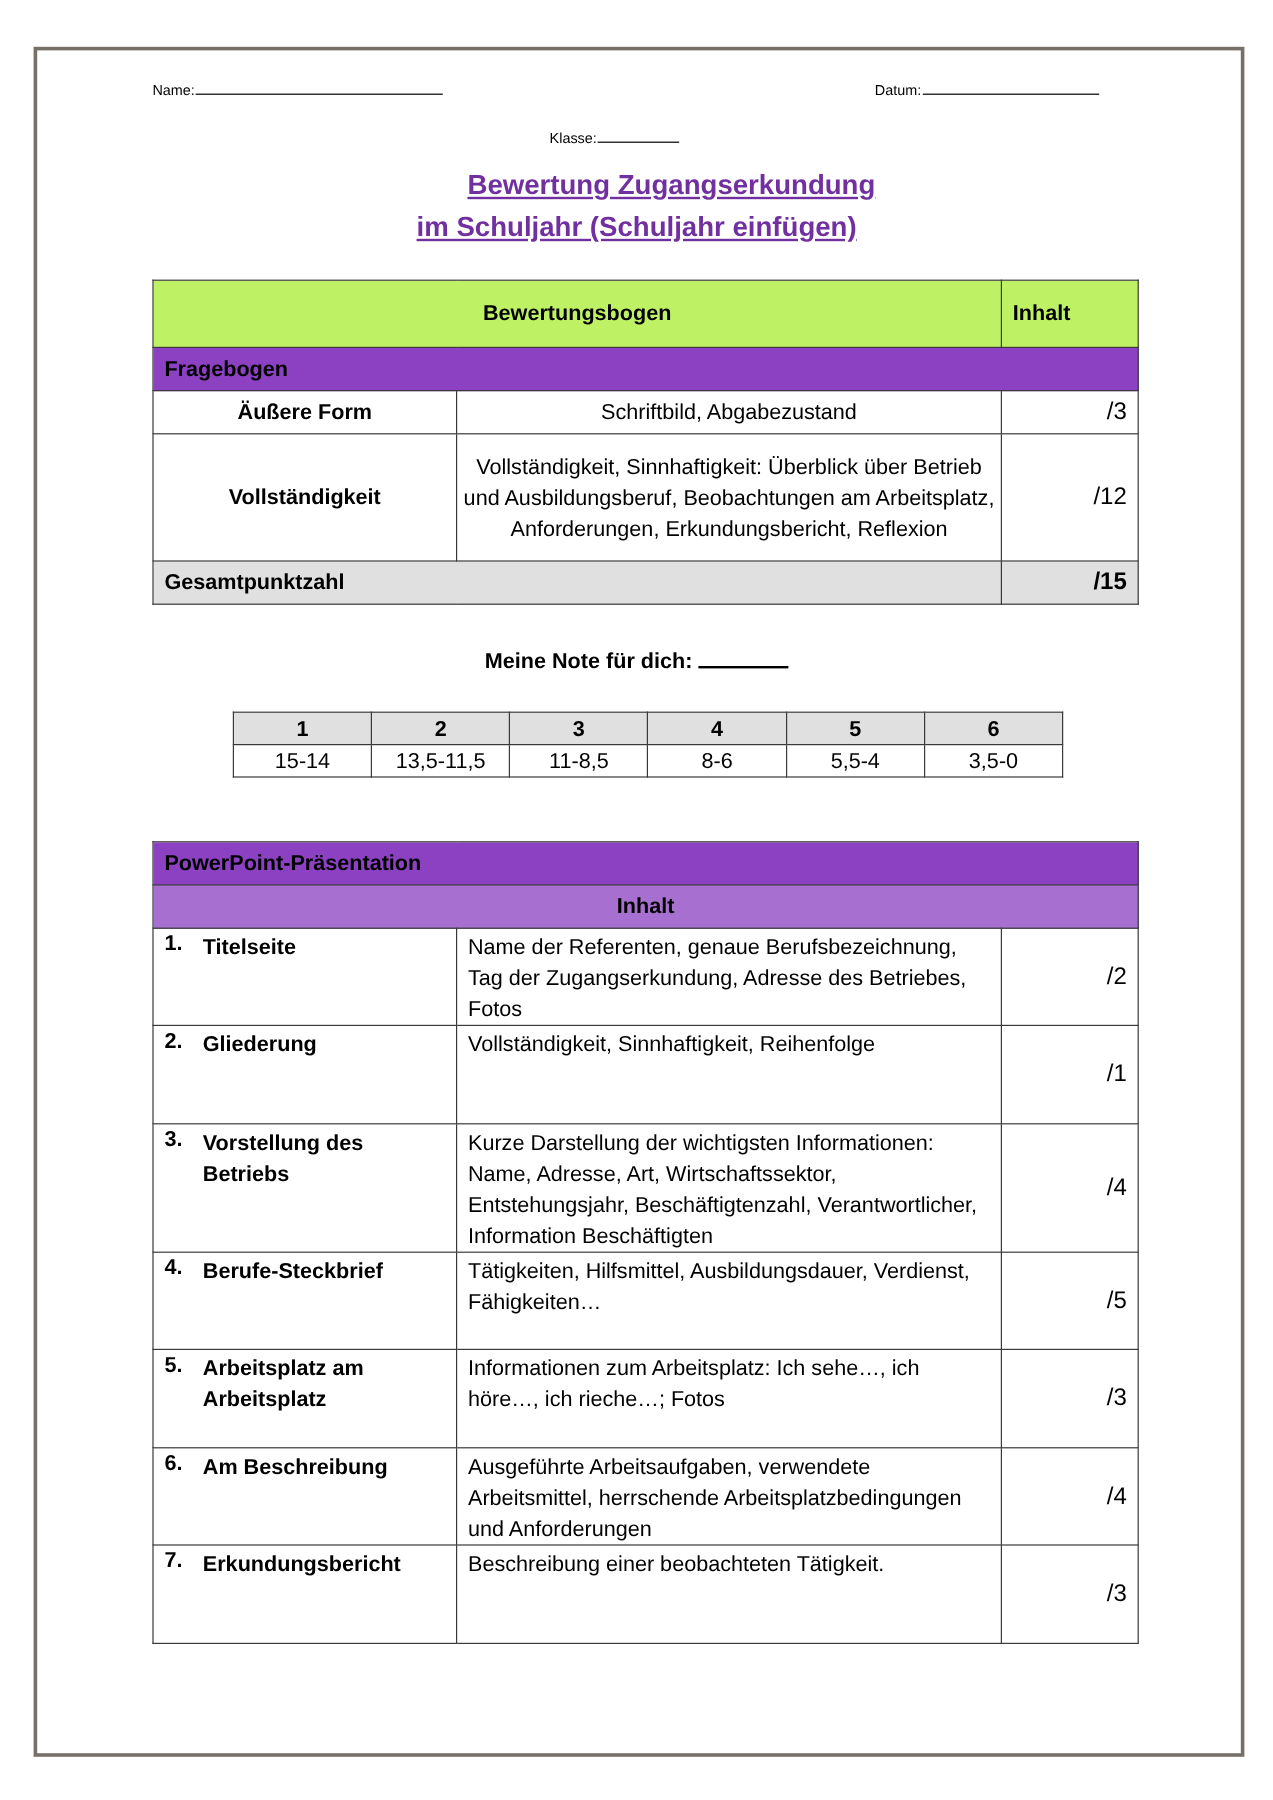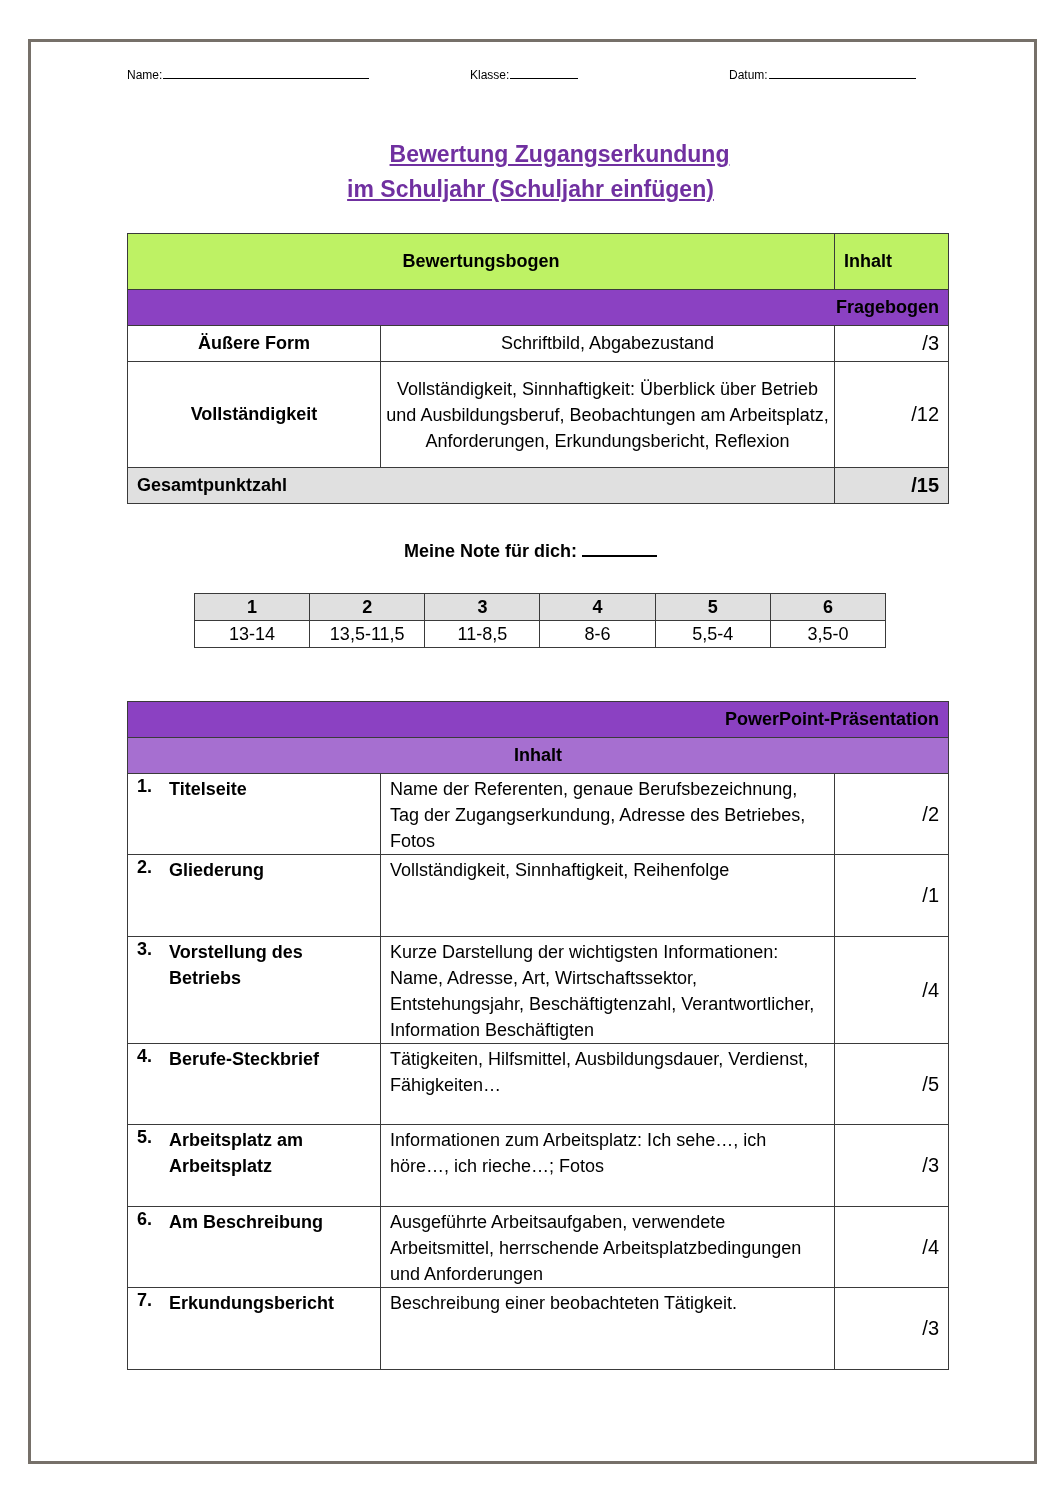--- a/index.html
+++ b/index.html
@@ -5,21 +5,21 @@
   html, body { margin: 0; padding: 0; background: #ffffff; }
   body { width: 1061px; height: 1500px; position: relative; font-family: "Liberation Sans", sans-serif; color: #000; }
   .page-frame { position: absolute; left: 28px; top: 39px; width: 1003px; height: 1419px; border: 3px solid #767069; box-sizing: content-box; }
   .header-line { position: absolute; top: 62px; font-size: 12px; }
   .header-line .blank { display: inline-block; border-bottom: 1px solid #000; height: 16px; vertical-align: baseline; margin-left: 1px; }
   .title { position: absolute; left: 0; width: 1061px; text-align: center; color: #7030a0; font-weight: bold; font-size: 23px; text-decoration: underline; line-height: 35px; }
   table { border-collapse: collapse; position: absolute; table-layout: fixed; }
   td { border: 1px solid #3a3a3a; font-size: 18px; padding: 0 9px; box-sizing: border-box; }
   .t1 { left: 127px; top: 233px; width: 821px; }
   .hdr-dark { background: #bef264; font-weight: bold; }
-  .hdr-mid { background: #8b41c2; font-weight: bold; text-align: right; }
+  .hdr-mid { background: #8b41c2; font-weight: bold; text-align: left; }
   .hdr-light { background: #a66fd0; font-weight: bold; text-align: center; }
   .grey { background: #e0e0e0; }
   .bold { font-weight: bold; }
   .center { text-align: center; }
   .right { text-align: right; font-size: 20px; }
   .note { position: absolute; top: 537px; left: 0; width: 1061px; text-align: center; font-weight: bold; font-size: 18px; }
   .note .blank { display: inline-block; width: 75px; border-bottom: 2px solid #000; height: 18px; vertical-align: baseline; }
   .t2 { left: 194px; top: 593px; width: 692px; }
   .t2 td { text-align: center; height: 27px; padding: 0; font-size: 18px; }
   .t3 { left: 127px; top: 701px; width: 821px; }
@@ -29,21 +29,21 @@
   .crit .lbl { display: inline-block; vertical-align: top; width: 200px; line-height: 26px; }
 </style>
 </head>
 <body>
 
 <div class="page-frame"></div>
 
 <div class="header-line" style="left:127px;">
   <span>Name:</span><span class="blank" style="width:206px;"></span>
 </div>
-<div class="header-line" style="left:470px;">
+<div class="header-line" style="left:458px;margin-top:40px;">
   <span>Klasse:</span><span class="blank" style="width:68px;"></span>
 </div>
 <div class="header-line" style="left:729px;">
   <span>Datum:</span><span class="blank" style="width:147px;"></span>
 </div>
 
 <div class="title" style="top:137px;padding-left:29px;">Bewertung Zugangserkundung</div>
 <div class="title" style="top:172px;">im Schuljahr (Schuljahr einfügen)</div>
 
 <table class="t1">
@@ -86,21 +86,21 @@
   <tbody>
       <tr class="grey">
     <td class="bold">1</td>
     <td class="bold">2</td>
     <td class="bold">3</td>
     <td class="bold">4</td>
     <td class="bold">5</td>
     <td class="bold">6</td>
   </tr>
   <tr>
-    <td>13-14</td>
+    <td>15-14</td>
     <td>13,5-11,5</td>
     <td>11-8,5</td>
     <td>8-6</td>
     <td>5,5-4</td>
     <td>3,5-0</td>
   </tr>
 </tbody>
   </table>
 
 <table class="t3">

